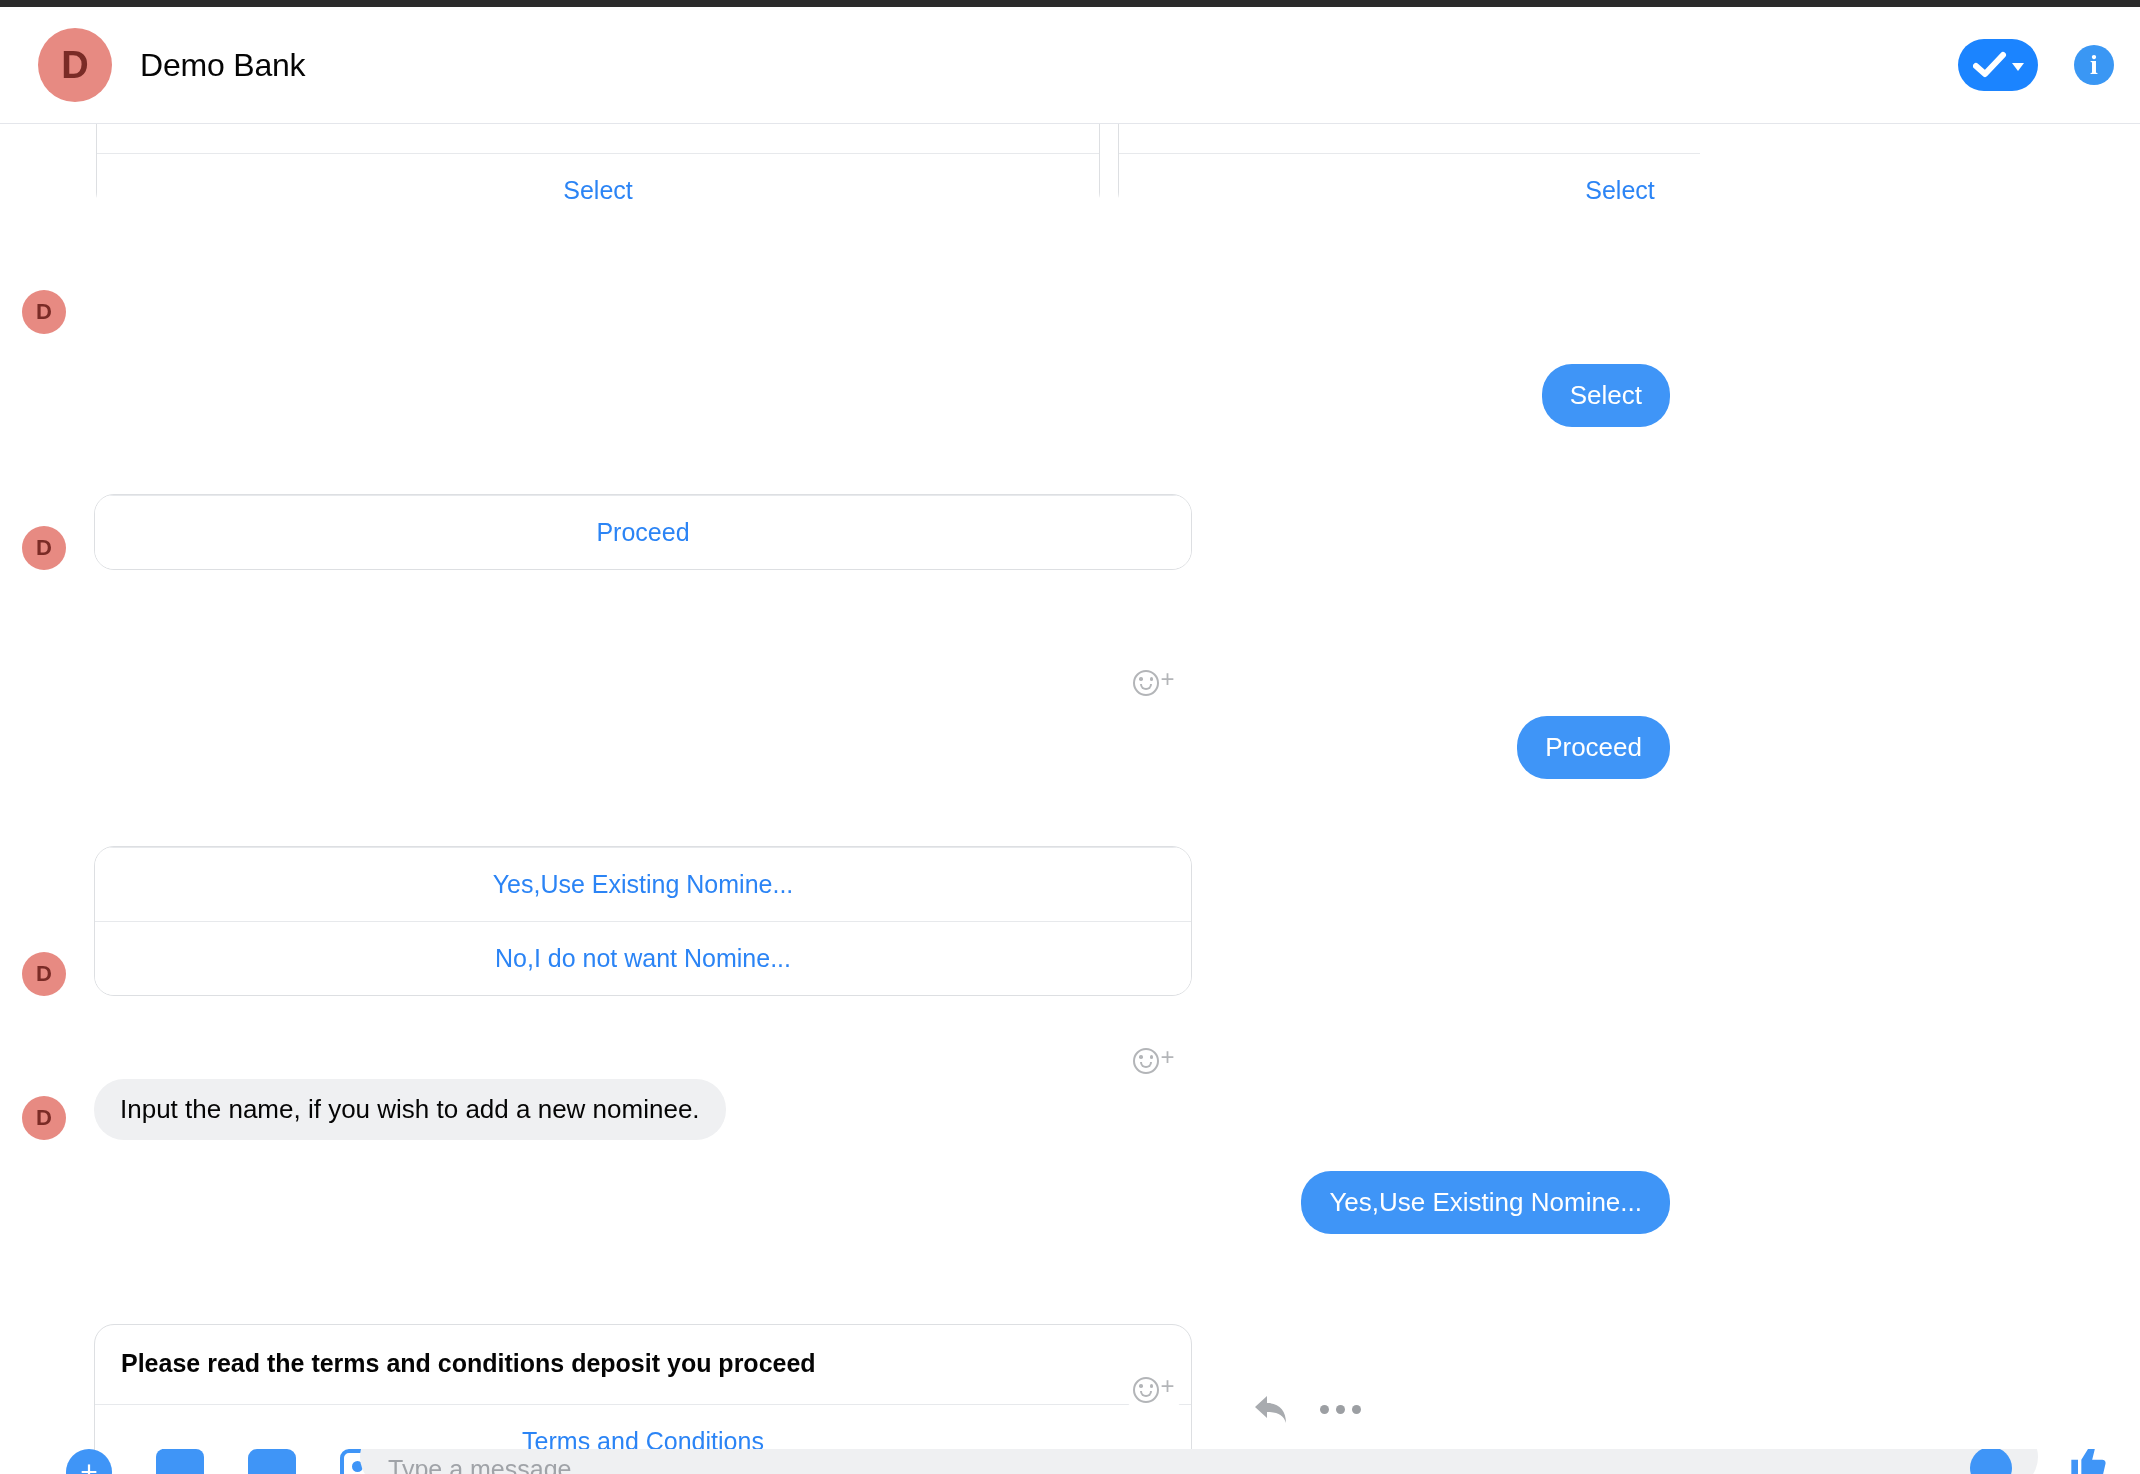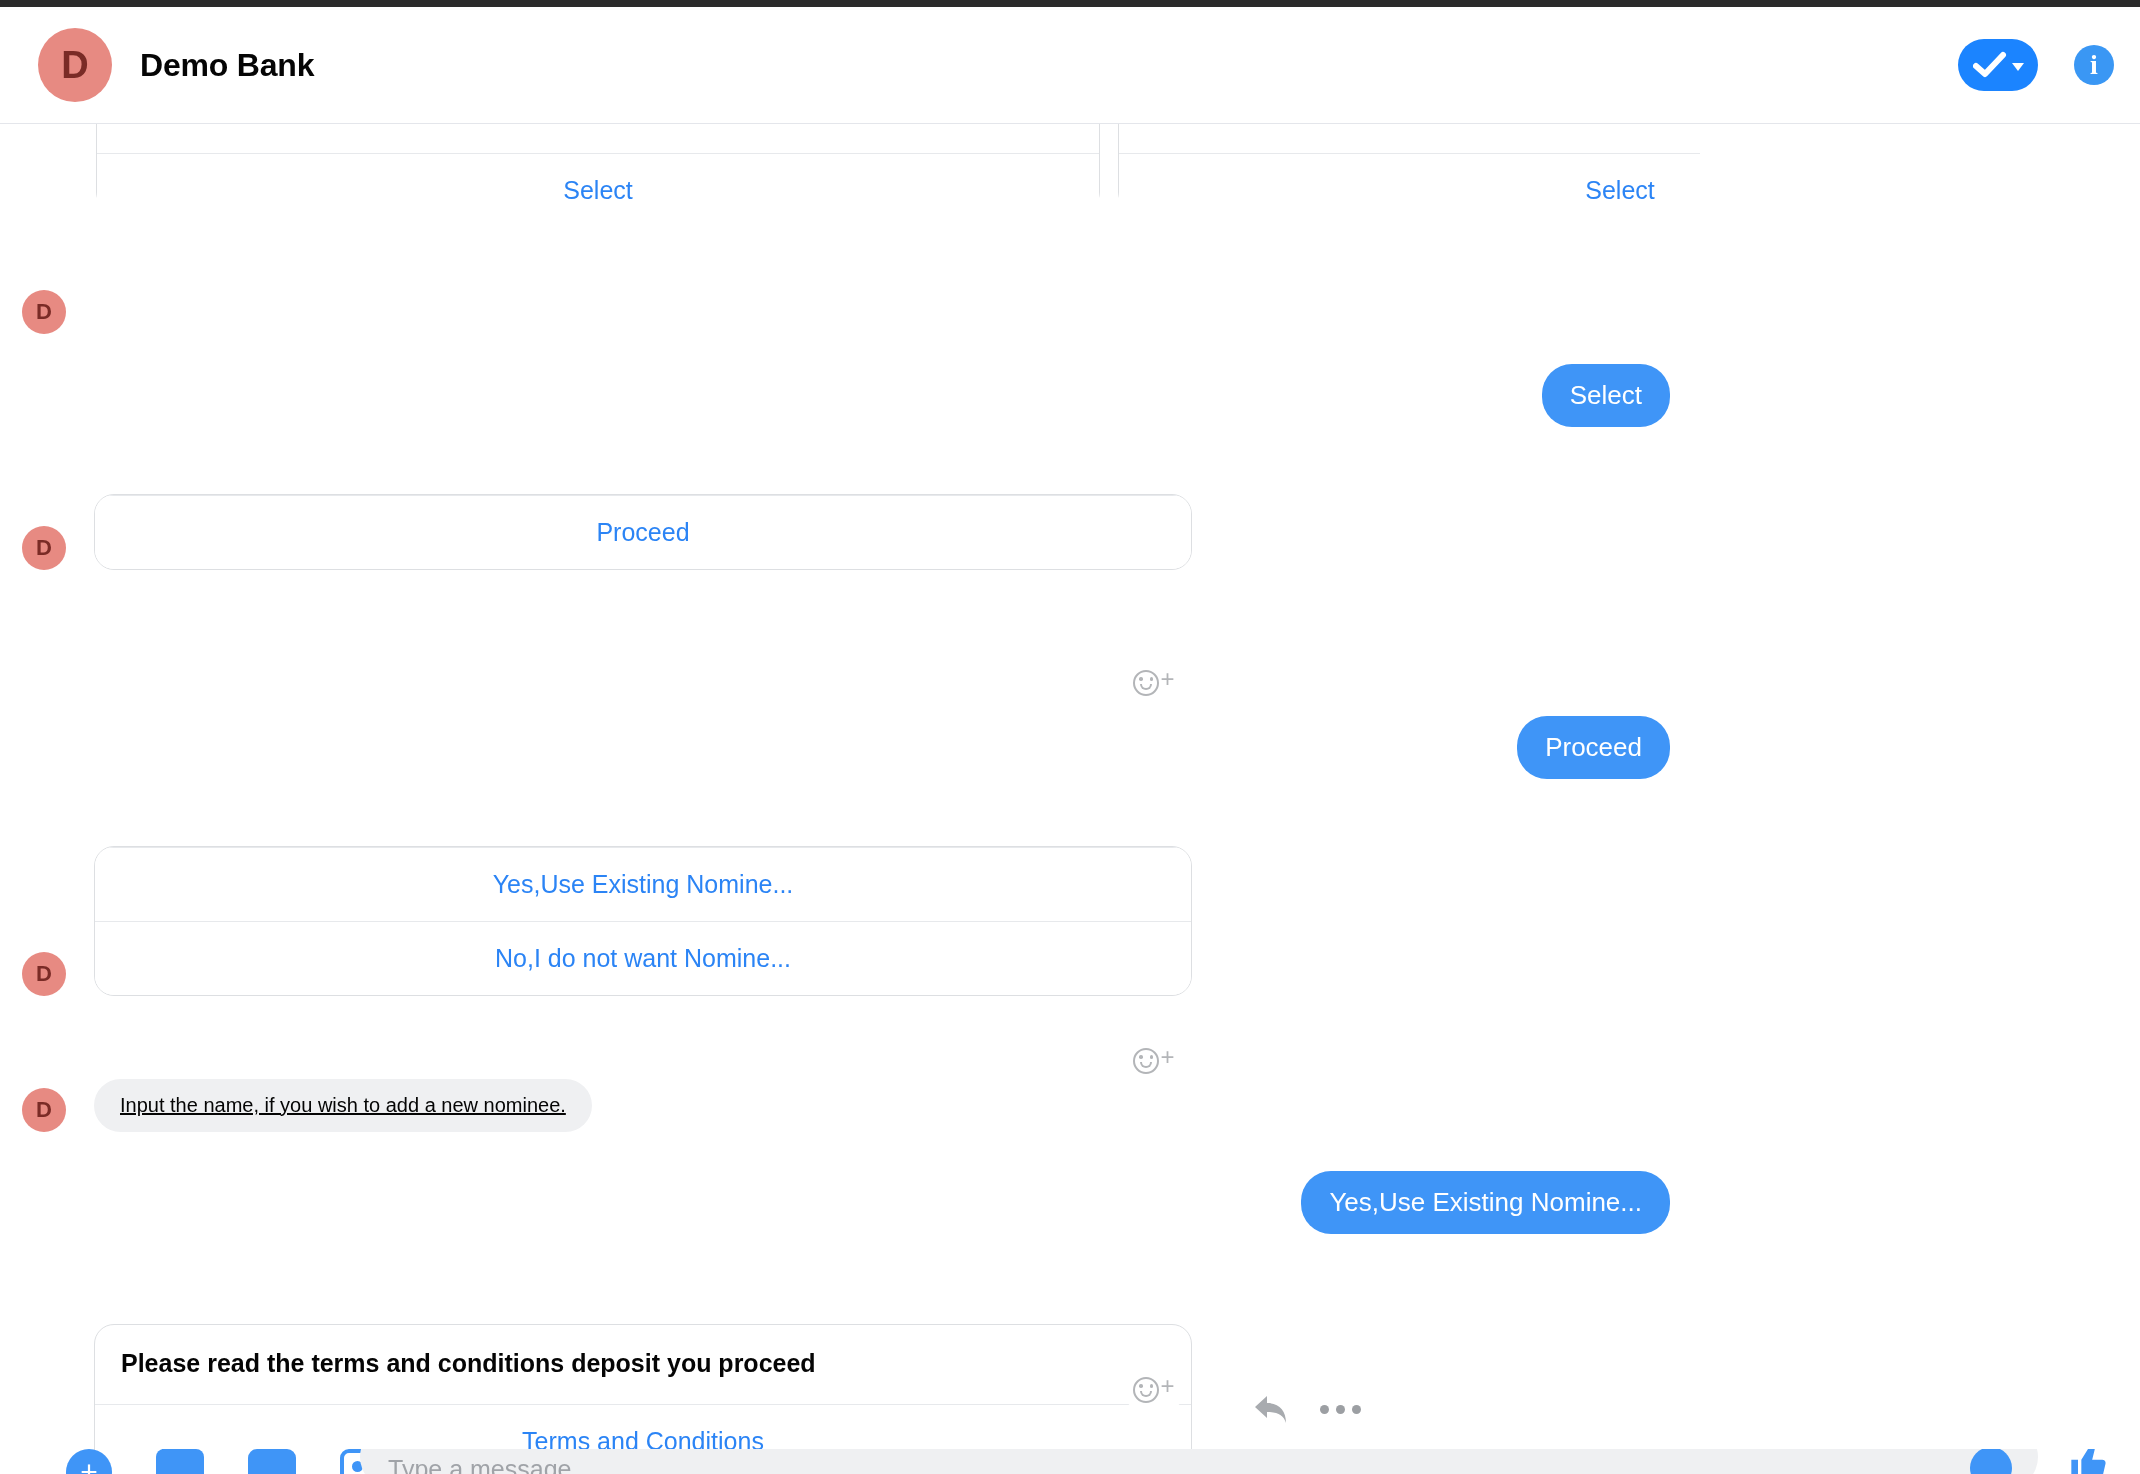--- a/index.html
+++ b/index.html
@@ -44,21 +44,21 @@
     display: flex;
     align-items: center;
     justify-content: center;
     flex: 0 0 auto;
     font-family: "Liberation Sans", sans-serif;
   }
 
   .header-title {
     margin-left: 28px;
     font-size: 32px;
-    font-weight: 700;
+    font-weight: 400;
     color: #050505;
     letter-spacing: -0.2px;
   }
 
   .header-spacer { flex: 1 1 auto; }
 
   .verify-pill {
     width: 80px; height: 52px;
     border-radius: 26px;
     background: #1b84ff;
@@ -213,25 +213,24 @@
     font-size: 26px;
     border-radius: 30px;
     padding: 16px 28px;
     white-space: nowrap;
   }
 
   
   .gray-bubble {
     background: #eff0f2;
     color: #050505;
-    font-size: 20px;
+    font-size: 26px;
     border-radius: 30px;
     padding: 15px 26px;
     white-space: nowrap;
-    text-decoration: underline;
   }
 
   
   .hover-actions {
     position: absolute;
     display: flex;
     align-items: center;
     gap: 30px;
   }
   .dots {

